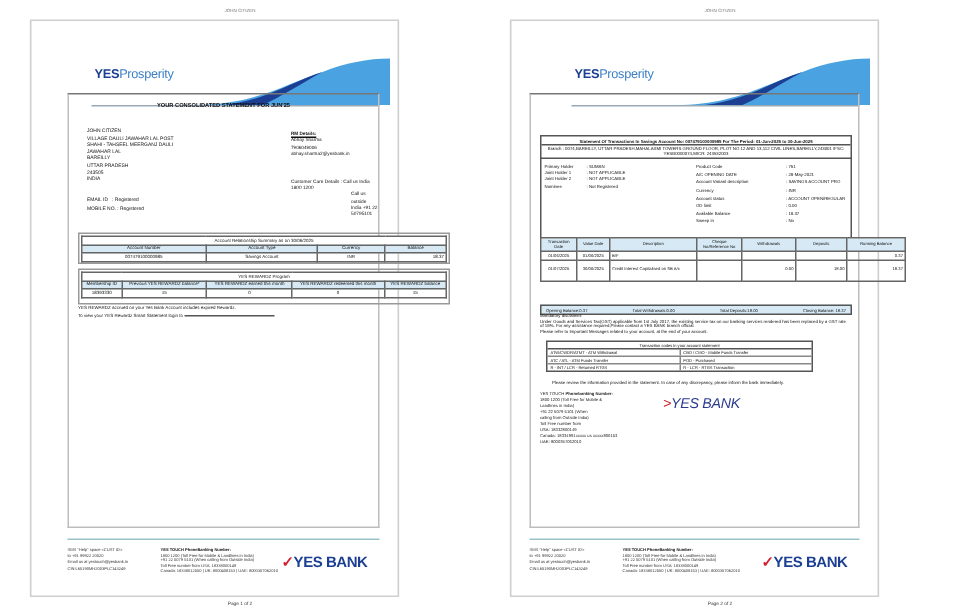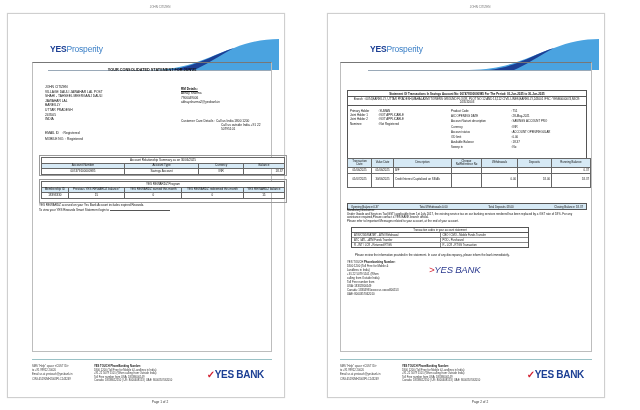--- a/index.html
+++ b/index.html
@@ -5,21 +5,21 @@
   * { box-sizing: border-box; margin: 0; padding: 0; }
   html, body { width: 640px; height: 410px; background: #ffffff; overflow: hidden; }
   body { font-family: "Liberation Sans", sans-serif; color: #111; position: relative; }
 
   .page { position: absolute; top: 0; width: 310px; height: 410px; }
   .page.p1 { left: 5px; }
   .page.p2 { left: 325px; }
 
   .page-top-label { position: absolute; top: 5px; left: 0; width: 100%; text-align: center; font-size: 3px; color: #777; }
 
-  .sheet { position: absolute; top: 13px; left: 2px; width: 278px; height: 385px; border: 1px solid #cfcfcf; background: #fff; box-shadow: 0 0 1px #ddd; }
+  .sheet { position: absolute; top: 13px; left: 15px; width: 246px; height: 385px; border: 1px solid #cfcfcf; background: #fff; box-shadow: 0 0 1px #ddd; }
 
   .brand-band { position: absolute; top: 10px; left: 0; width: 100%; height: 38px; }
   .brand-logo { position: absolute; left: 42px; top: 20px; font-size: 8.5px; font-weight: bold; letter-spacing: -0.2px; }
   .brand-logo .yes { color: #1c3f94; }
   .brand-logo .pros { color: #3a7fc6; font-weight: normal; }
   .wave { position: absolute; right: 5px; top: 12px; width: 130px; height: 35px; }
   .brand-rule { position: absolute; left: 40px; right: 12px; top: 46px; height: 1px; background: #9aa9b8; }
 
   .inner { position: absolute; top: 48px; left: 24px; right: 12px; height: 290px; border: 1px solid #bdbdbd; border-top: 1px solid #777; }
 

